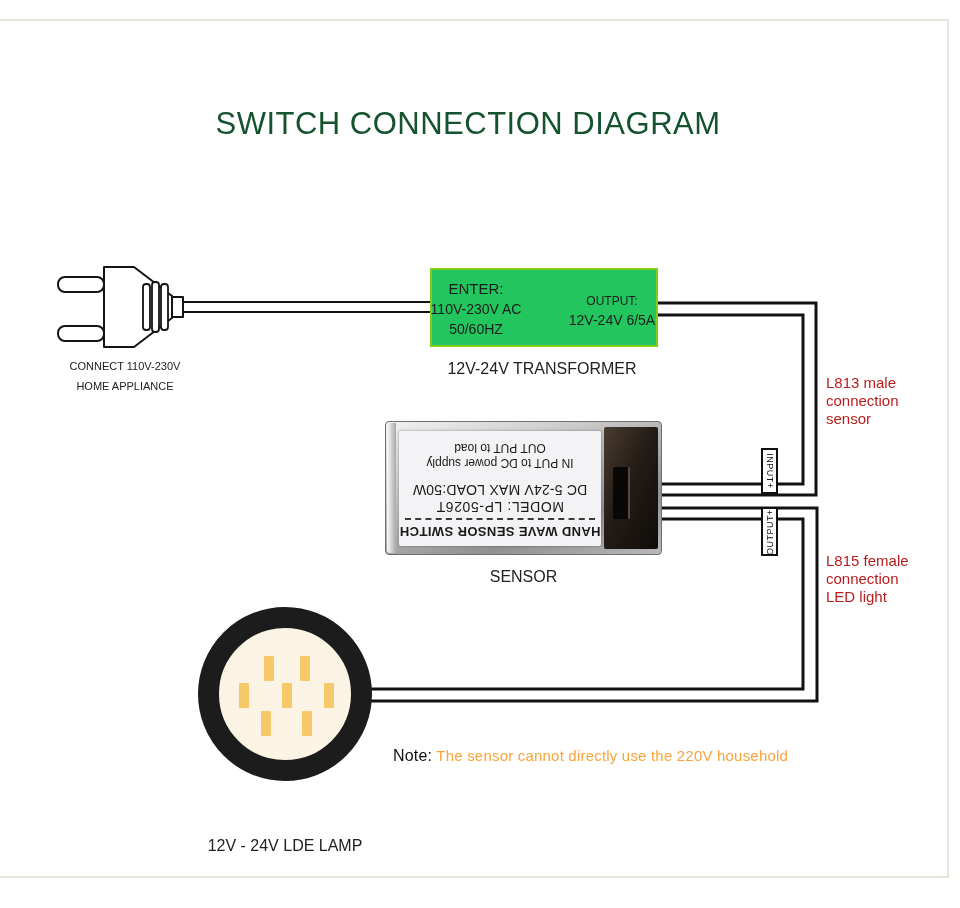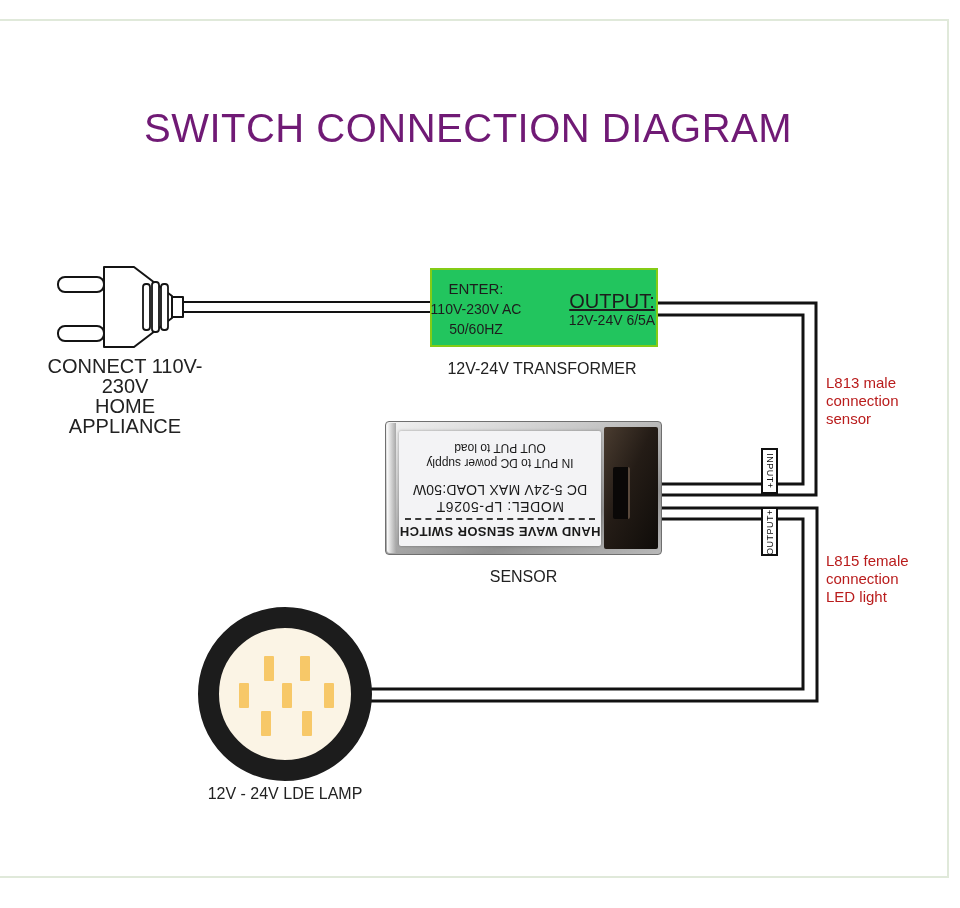--- a/index.html
+++ b/index.html
@@ -9,40 +9,40 @@
   }
   .abs{position:absolute;}
   
   .frame{
     position:absolute;left:-4px;top:19px;width:951px;height:855px;
     border:2px solid var(--frame-border,#E0E9DA);border-left:none;
     pointer-events:none;
   }
   .title{
     position:absolute;left:0;top:106px;width:936px;text-align:center;
-    font-size:40px;letter-spacing:0.5px;color:#701a75;white-space:nowrap;
+    font-size:31px;letter-spacing:0.5px;color:#14532d;white-space:nowrap;
   }
   svg{position:absolute;left:0;top:0;}
   .wire{fill:none;stroke:var(--wire,#121212);stroke-width:3;}
   .cable{fill:none;stroke:var(--wire,#121212);stroke-width:2;}
   .outline{fill:#ffffff;stroke:#141414;stroke-width:2;stroke-linejoin:round;}
   .slot{fill:#ffffff;stroke:#141414;stroke-width:1.8;}
   .lamp-face{fill:var(--lamp-face,#FBF4E5);stroke:#1c1c1c;stroke-width:21;}
   .chip{fill:var(--lamp-chip,#F7C868);}
-  .caption{position:absolute;font-size:20px;line-height:20px;color:#222;text-align:center;}
+  .caption{position:absolute;font-size:11px;line-height:20px;color:#222;text-align:center;}
   
   .transformer{
     position:absolute;left:430px;top:268px;width:224px;height:75px;
     background:#22c55e;border:2px solid #84cc16;z-index:2;
   }
   .tf-col{position:absolute;text-align:center;white-space:nowrap;color:#1d1d1d;}
   .tf-enter{left:-4px;top:9px;width:96px;font-size:14px;line-height:20px;}
   .tf-enter .tf-head{font-size:15px;}
   .tf-out{left:128px;top:22px;width:104px;font-size:14px;line-height:19px;}
-  .tf-out .tf-head{font-size:20px;text-decoration:underline;}
+  .tf-out .tf-head{font-size:12px;}
   
   .sensor{
     position:absolute;left:385px;top:421px;width:277px;height:134px;z-index:2;
     background:linear-gradient(160deg,#f2f2f2 0%,#cccccc 30%,#909090 72%,#b9b9b9 100%);
     border:1px solid #6f6f6f;border-radius:4px;box-sizing:border-box;
   }
   .sensor-cap{position:absolute;left:1px;top:1px;width:9px;height:130px;
     background:linear-gradient(90deg,#fbfbfb,#a8a8a8);border-radius:3px 0 0 3px;}
   .sensor-dark{
     position:absolute;right:3px;top:5px;width:54px;height:122px;
@@ -166,16 +166,20 @@
   <div>L813 male</div>
   <div>connection</div>
   <div>sensor</div>
 </div>
 <div class="side-label side-female">
   <div>L815 female</div>
   <div>connection</div>
   <div>LED light</div>
 </div>
 
-<div class="caption abs" style="left:185px;top:784px;width:200px;font-size:16px;">12V - 24V LDE LAMP</div>
+<div class="caption abs" style="left:185px;top:836px;width:200px;font-size:16px;">12V - 24V LDE LAMP</div>
 
 <div class="note">
+  <div>
+    <span class="prefix">Note:</span>
+    <span class="orange">The sensor cannot directly use the 220V household</span>
+  </div>
 </div>
 
 </body></html>

